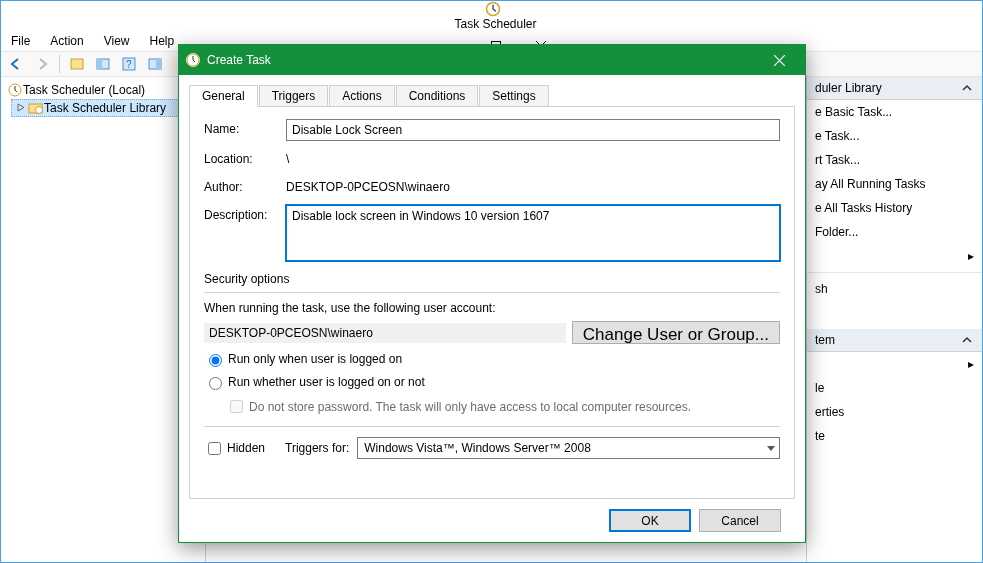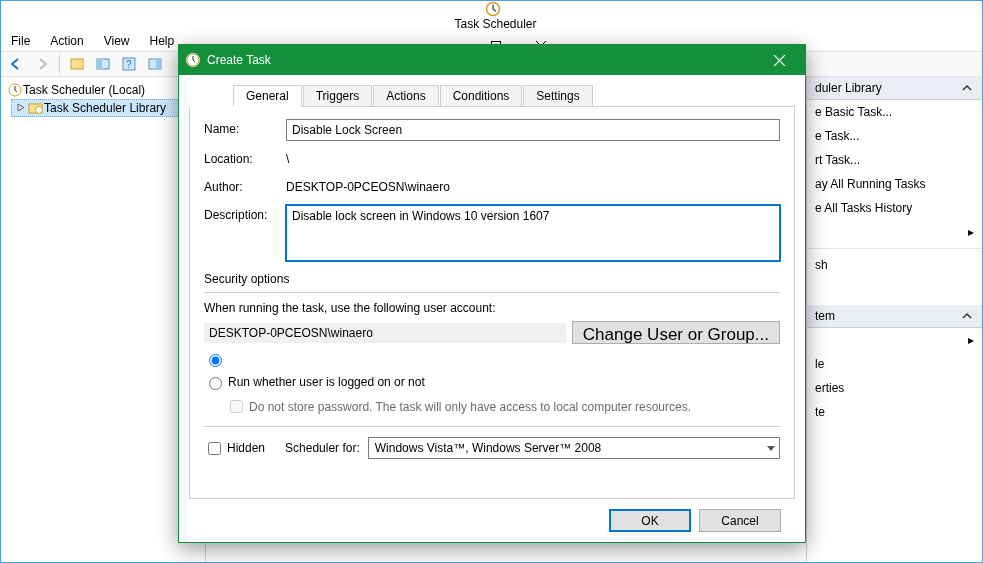--- a/index.html
+++ b/index.html
@@ -26,21 +26,21 @@
   .right-sep { border-top: 1px solid #e5e5e5; margin: 4px 0; }
   .center { flex: 1; background: #fff; }
 
   
   .dialog { position: absolute; left: 178px; top: 44px; width: 628px; height: 499px; background: #fff; border: 1px solid #148f3c; box-shadow: 0 6px 20px rgba(0,0,0,0.4); z-index: 10; }
   .dlg-titlebar { height: 30px; background: #148f3c; color: #fff; display: flex; align-items: center; padding: 0 6px; }
   .dlg-title-icon { width: 16px; height: 16px; margin-right: 6px; }
   .dlg-title { flex: 1; font-size: 12px; }
   .dlg-close { width: 40px; height: 28px; display: flex; align-items: center; justify-content: center; cursor: pointer; }
   .dlg-body { padding: 8px 10px 0 10px; }
-  .tabs { display: flex; align-items: flex-end; border-bottom: 1px solid #d0d0d0; height: 24px; margin-left: 44px; }
+  .tabs { display: flex; align-items: flex-end; border-bottom: 1px solid #d0d0d0; height: 24px; }
   .tab { padding: 3px 12px; border: 1px solid #d0d0d0; border-bottom: none; background: #fff; margin-right: 1px; position: relative; cursor: default; font-size: 12px;}
   .tab.active { background: #fff; border-bottom: 1px solid #fff; margin-bottom: -1px; }
   .tab:not(.active) { background: #f4f4f4; }
   .tab-content { border: 1px solid #d0d0d0; border-top: none; padding: 12px 14px; height: 392px; }
   .form-row { display: flex; align-items: flex-start; margin-bottom: 8px; }
   .form-label { width: 82px; padding-top: 3px; font-size: 12px; }
   .form-field { flex: 1; }
   .text-input { width: 100%; border: 1px solid #7a7a7a; padding: 3px 5px; font-family: inherit; font-size: 12px; height: 22px; }
   .text-input.focus { border: 1px solid #0078d7; outline: 1px solid #0078d7; }
   .readonly-val { font-size: 12px; padding: 3px 0; }
@@ -175,20 +175,23 @@
         </div>
       <div class="right-item">
           <span>rt Task...</span>
         </div>
       <div class="right-item">
           <span>ay All Running Tasks</span>
         </div>
       <div class="right-item">
           <span>e All Tasks History</span>
         </div>
+      <div class="right-item">
+          <span>Folder...</span>
+        </div>
       <div class="right-item" style="justify-content:flex-end;">
           <span>▸</span>
         </div>
       <div class="right-sep"></div>
       <div class="right-item">
           <span>sh</span>
         </div>
       <div class="right-item">
           <span></span>
         </div>
@@ -260,37 +263,38 @@
 
       <div class="group-label">Security options</div>
       <div class="group-box">
         <div class="sec-text">When running the task, use the following user account:</div>
         <div class="sec-row">
           <div class="sec-user">DESKTOP-0PCEOSN\winaero</div>
           <button class="sec-btn">Change User or Group...</button>
         </div>
         <label class="radio-row">
           <input type="radio" name="runmode" checked="" style="">
+          <span>Run only when user is logged on</span>
         </label>
         <label class="radio-row">
           <input type="radio" name="runmode" style="">
           <span>Run whether user is logged on or not</span>
         </label>
         <label class="check-row sub-check">
           <input type="checkbox" disabled="" style="">
           <span>Do not store password.  The task will only have access to local computer resources.</span>
         </label>
       </div>
 
       <div class="bottom-row" style="border-top:1px solid #d0d0d0; padding-top:10px;">
         <label class="check-row" style="margin:0;">
           <input type="checkbox" style="">
           <span>Hidden</span>
         </label>
-        <span class="config-label">Scheduler for:</span>
+        <span class="config-label">Triggers for:</span>
         <div class="combo">
           <span>Windows Vista™, Windows Server™ 2008</span>
           <span class="combo-arrow"></span>
         </div>
       </div>
     </div>
     <div class="dlg-buttons">
       <button class="dlg-btn primary">OK</button>
       <button class="dlg-btn">Cancel</button>
     </div>

